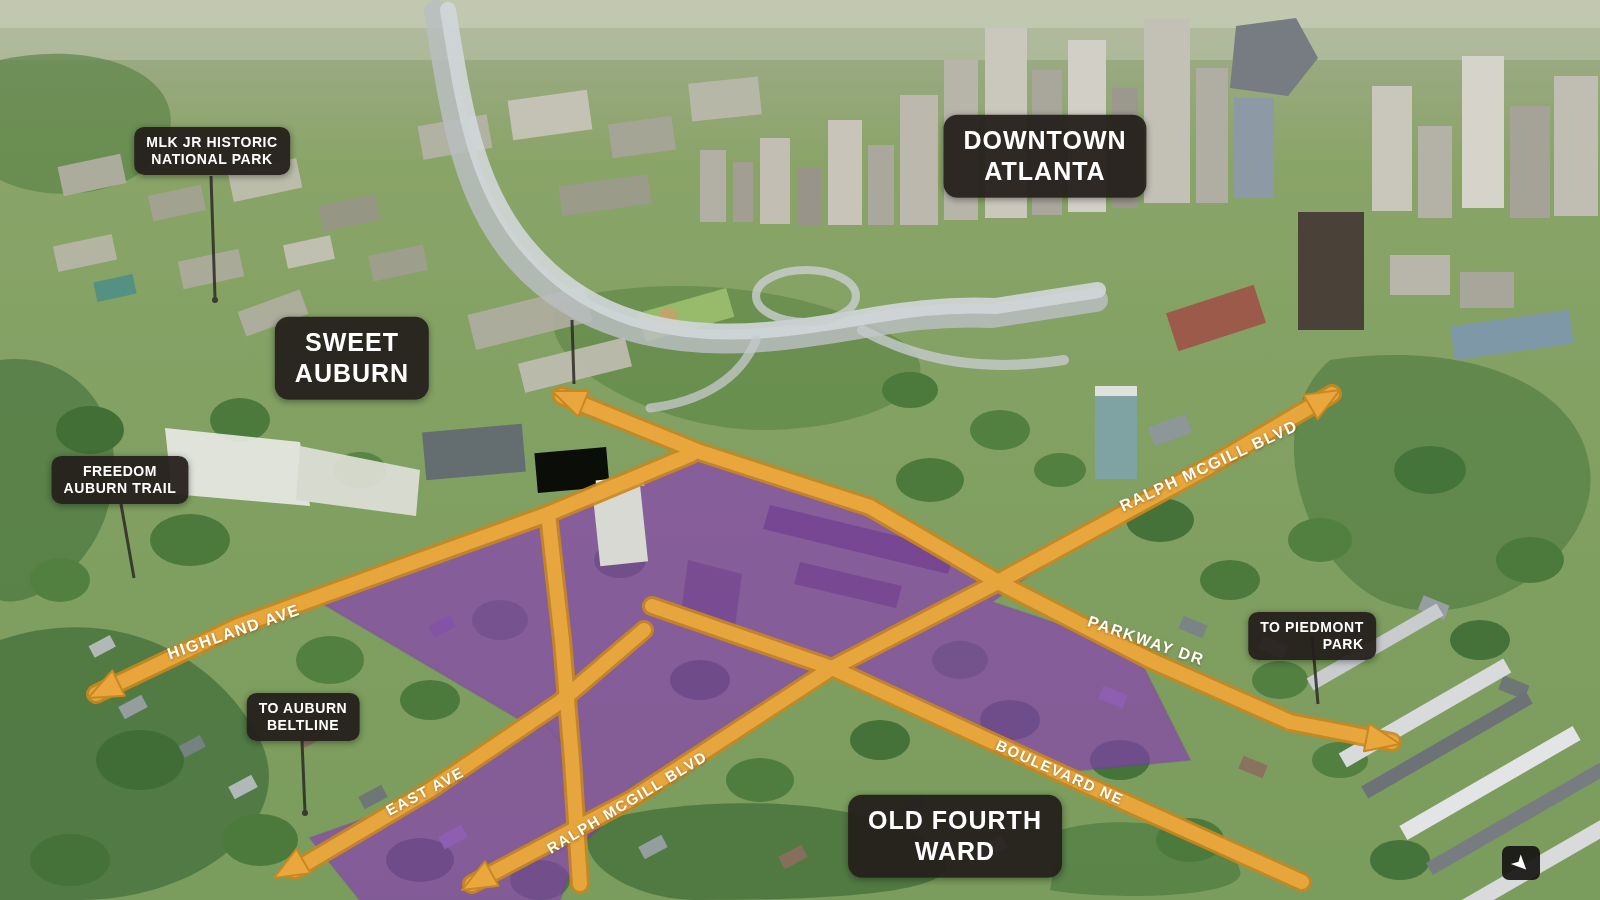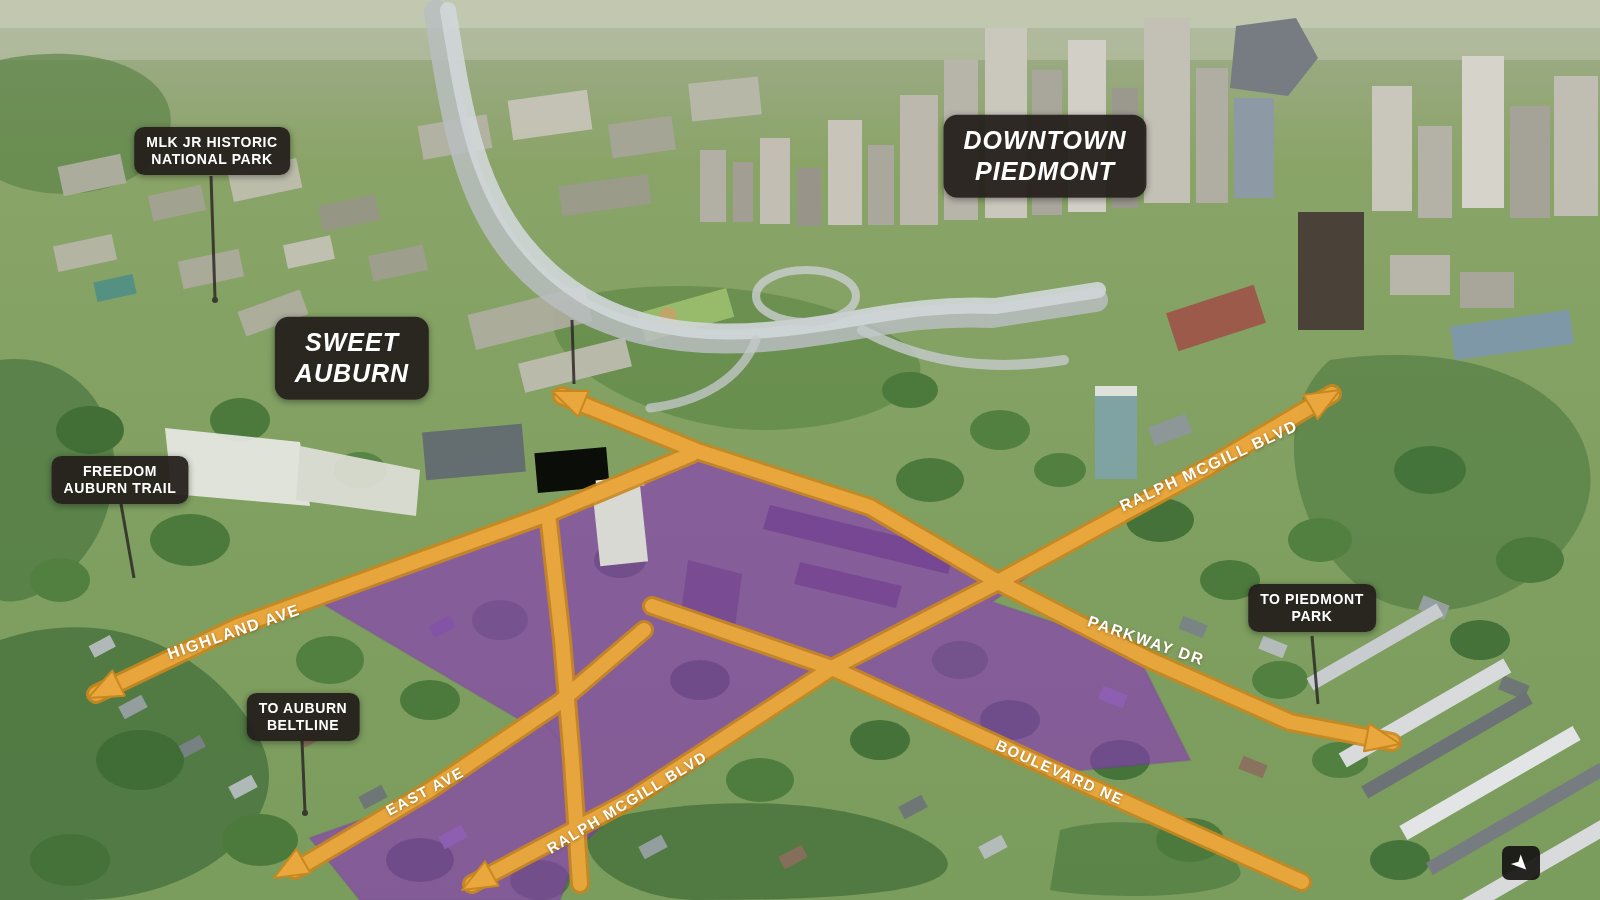--- a/index.html
+++ b/index.html
@@ -10,21 +10,21 @@
     padding-left:16px;
   }
   .stage svg{position:absolute;left:0;top:0;}
   .place-label{
     position:absolute;transform:translate(-50%,-50%);
     background:rgba(36,31,28,.94);color:#fff;font-weight:700;
     border-radius:10px;text-align:center;line-height:1.22;
     padding:7px 12px;font-size:14px;letter-spacing:.6px;white-space:nowrap;
     box-shadow:0 2px 6px rgba(0,0,0,.35);
   }
-  .place-label.lg{font-size:25px;border-radius:14px;padding:10px 20px;letter-spacing:1px;line-height:1.25;font-style:italic;}
+  .place-label.lg{font-size:25px;border-radius:14px;padding:10px 20px;letter-spacing:1px;line-height:1.25;}
   .street-label{
     position:absolute;color:#fff;font-weight:700;font-size:15px;letter-spacing:1.6px;
     white-space:nowrap;text-shadow:0 1px 3px rgba(96,62,0,.55);
   }
   .corner-badge{
     position:absolute;left:1502px;top:846px;width:38px;height:34px;border-radius:7px;
     background:rgba(22,21,19,.92);display:flex;align-items:center;justify-content:center;
     color:#fff;font-size:19px;font-weight:700;
   }
   .corner-badge .glyph{display:inline-block;transform:rotate(45deg);}
@@ -236,44 +236,48 @@
     </g>
   </svg>
 
   <div class="place-label" style="left:212px;top:151px;">
     <div>MLK JR HISTORIC</div>
     <div>NATIONAL PARK</div>
   </div>
 
   <div class="place-label lg" style="left:1045px;top:156px;">
     <div>DOWNTOWN</div>
-    <div>PIEDMONT</div>
+    <div>ATLANTA</div>
   </div>
 
 
   <div class="place-label lg" style="left:352px;top:358px;">
     <div>SWEET</div>
     <div>AUBURN</div>
   </div>
 
   <div class="place-label" style="left:120px;top:480px;text-align:center;">
     <div>FREEDOM</div>
     <div>AUBURN TRAIL</div>
   </div>
 
   <div class="place-label" style="left:303px;top:717px;">
     <div>TO AUBURN</div>
     <div>BELTLINE</div>
   </div>
 
-  <div class="place-label" style="left:1312px;top:608px;">
+  <div class="place-label" style="left:1312px;top:636px;text-align:right;">
     <div>TO PIEDMONT</div>
     <div>PARK</div>
   </div>
 
+  <div class="place-label lg" style="left:955px;top:836px;">
+    <div>OLD FOURTH</div>
+    <div>WARD</div>
+  </div>
 
   <div class="street-label" style="left:234px;top:632px;transform:translate(-50%,-50%) rotate(-19deg);font-size:16px;">HIGHLAND AVE</div>
 
   <div class="street-label" style="left:425px;top:791px;transform:translate(-50%,-50%) rotate(-28deg);">EAST AVE</div>
 
   <div class="street-label" style="left:627px;top:802px;transform:translate(-50%,-50%) rotate(-31deg);">RALPH MCGILL BLVD</div>
 
   <div class="street-label" style="left:1209px;top:466px;transform:translate(-50%,-50%) rotate(-25deg);font-size:16px;">RALPH MCGILL BLVD</div>
 
   <div class="street-label" style="left:1146px;top:641px;transform:translate(-50%,-50%) rotate(19deg);font-size:16px;">PARKWAY DR</div>

